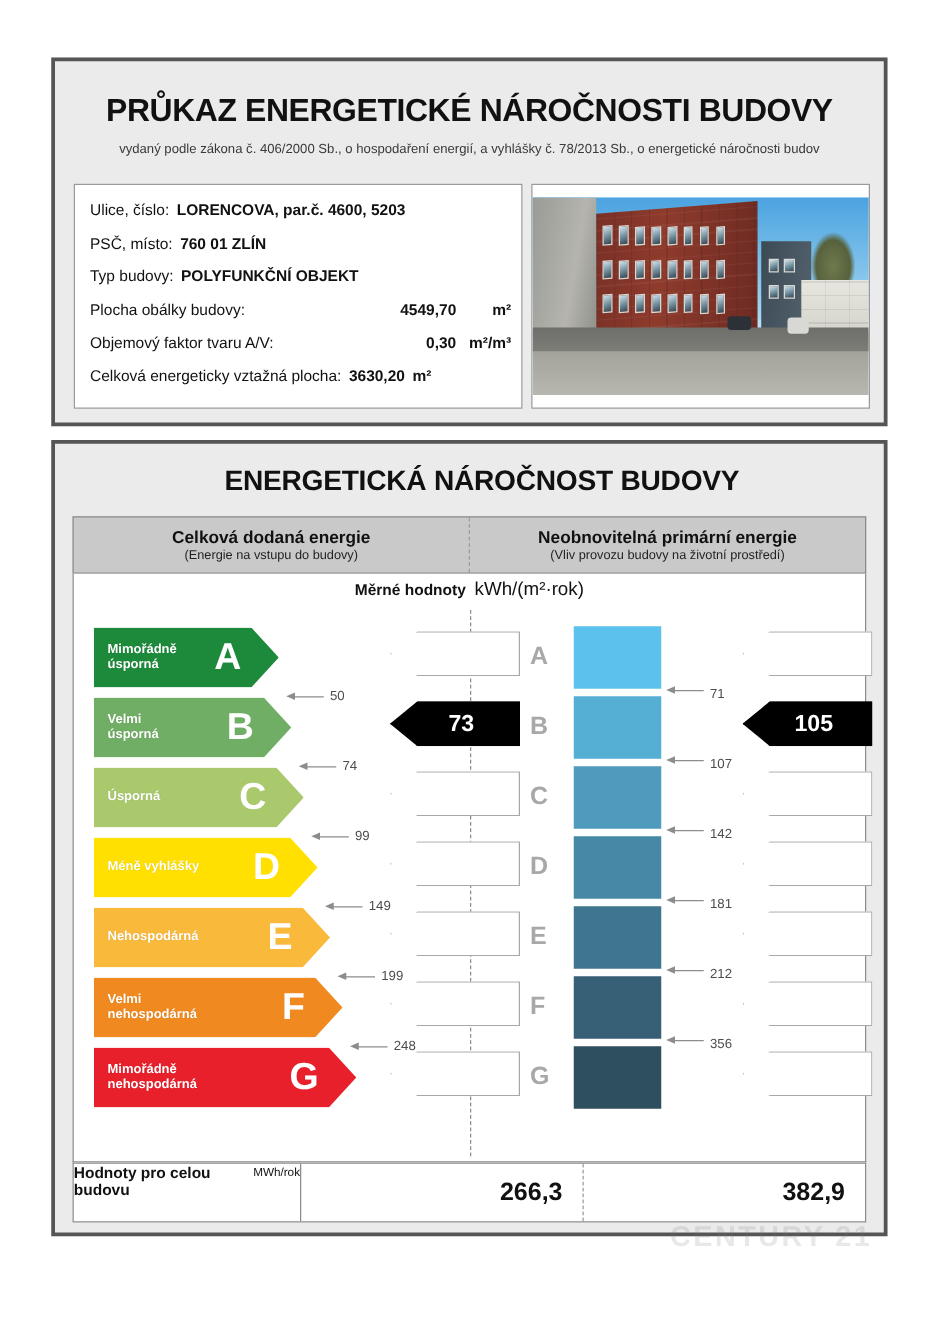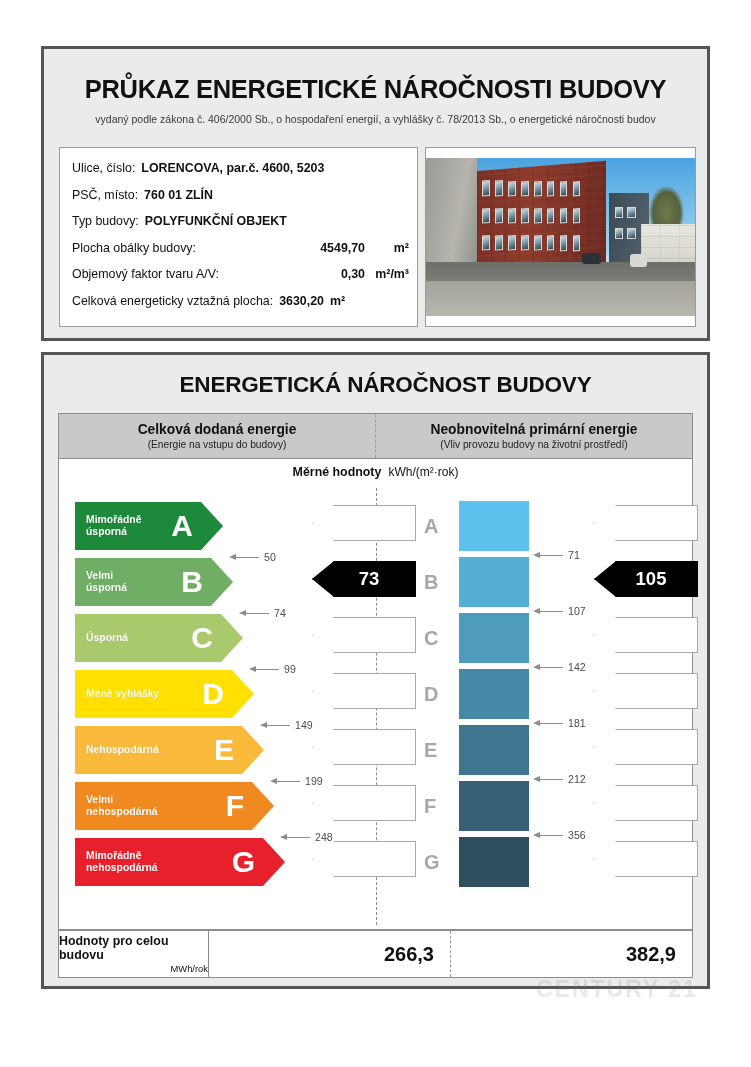--- a/index.html
+++ b/index.html
@@ -138,21 +138,21 @@
 
   .unit-row {
     position: absolute; left: 14px; top: 104px;
     width: 635px; height: 25px;
     background: #ffffff;
     border-left: 1px solid #8c8c8c;
     border-right: 1px solid #8c8c8c;
     display: flex; align-items: center; justify-content: center;
   }
   .unit-row .u-main { font-size: 12.4px; font-weight: bold; color: #111; }
-  .unit-row .u-sub  { font-size: 12px; color: #111; margin-left: 7px; }
+  .unit-row .u-sub  { font-size: 15px; color: #111; margin-left: 7px; }
 
   
   .scale-area {
     position: absolute; left: 14px; top: 129px;
     width: 635px; height: 446px;
     background: #ffffff;
     border: 1px solid #8c8c8c;
     border-top: none;
     padding-left: 40px;
   }
@@ -227,21 +227,21 @@
 
   
   .bluebars { position: absolute; left: 400px; top: 14px; width: 135px; }
   .blue-row { position: relative; height: 56px; }
   .blue-bar {
     position: absolute; left: 0; top: 3px;
     width: 70px; height: 50px;
   }
   .blue-boundary {
     position: absolute; left: 74px; bottom: -7px;
-    display: flex; align-items: center;
+    display: flex; 
     font-size: 10.6px; color: #4d4d4d;
   }
   .blue-boundary .b-arrow { width: 30px; height: 7px; position: relative; margin-right: 5px; }
   .blue-boundary .b-arrow::before {
     content: ""; position: absolute; left: 6px; top: 3px;
     width: 24px; height: 1.4px; background: #8c8c8c;
   }
   .blue-boundary .b-arrow::after {
     content: ""; position: absolute; left: 0; top: 0;
     border-top: 3.5px solid transparent;
@@ -251,24 +251,24 @@
 
   
   .total-row {
     position: absolute; left: 14px; top: 575px;
     width: 635px; height: 48px;
     background: #ffffff;
     border: 1px solid #8c8c8c;
     display: flex; align-items: stretch;
   }
   .total-label {
-    width: 150px;
+    width: 182px;
     border-right: 1px solid #8c8c8c;
-    display: flex; flex-direction: column;
-    align-items: flex-end; justify-content: center;
+    display: flex; flex-direction: row;
+    align-items: flex-start; justify-content: center;
   }
   .total-label .tl-main { font-size: 12.4px; font-weight: bold; color: #111; }
   .total-label .tl-sub  { font-size: 9.4px; color: #111; margin-top: 1px; }
   .total-cell {
     flex: 1; display: flex; align-items: center; justify-content: flex-end;
     padding-right: 16px;
     font-size: 20px; font-weight: bold; color: #111;
   }
   .total-cell.left-cell { border-right: 1px dashed #9b9b9b; }
 

